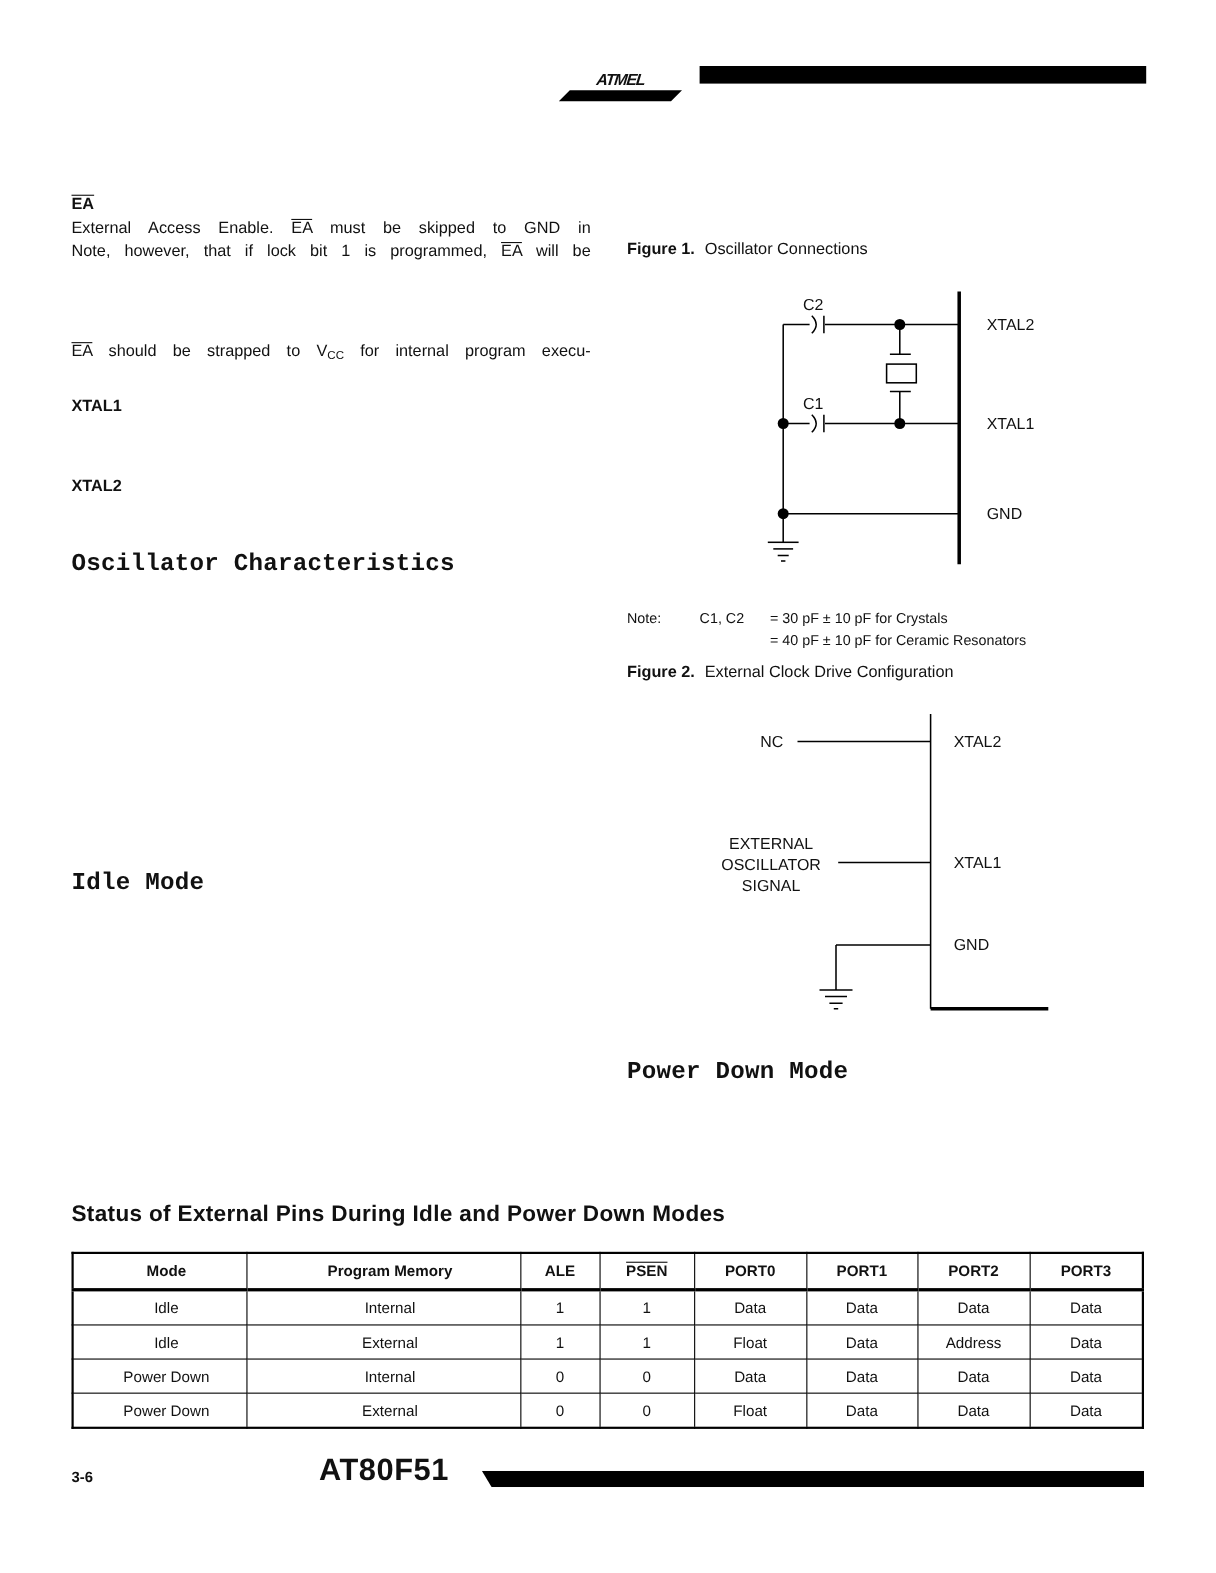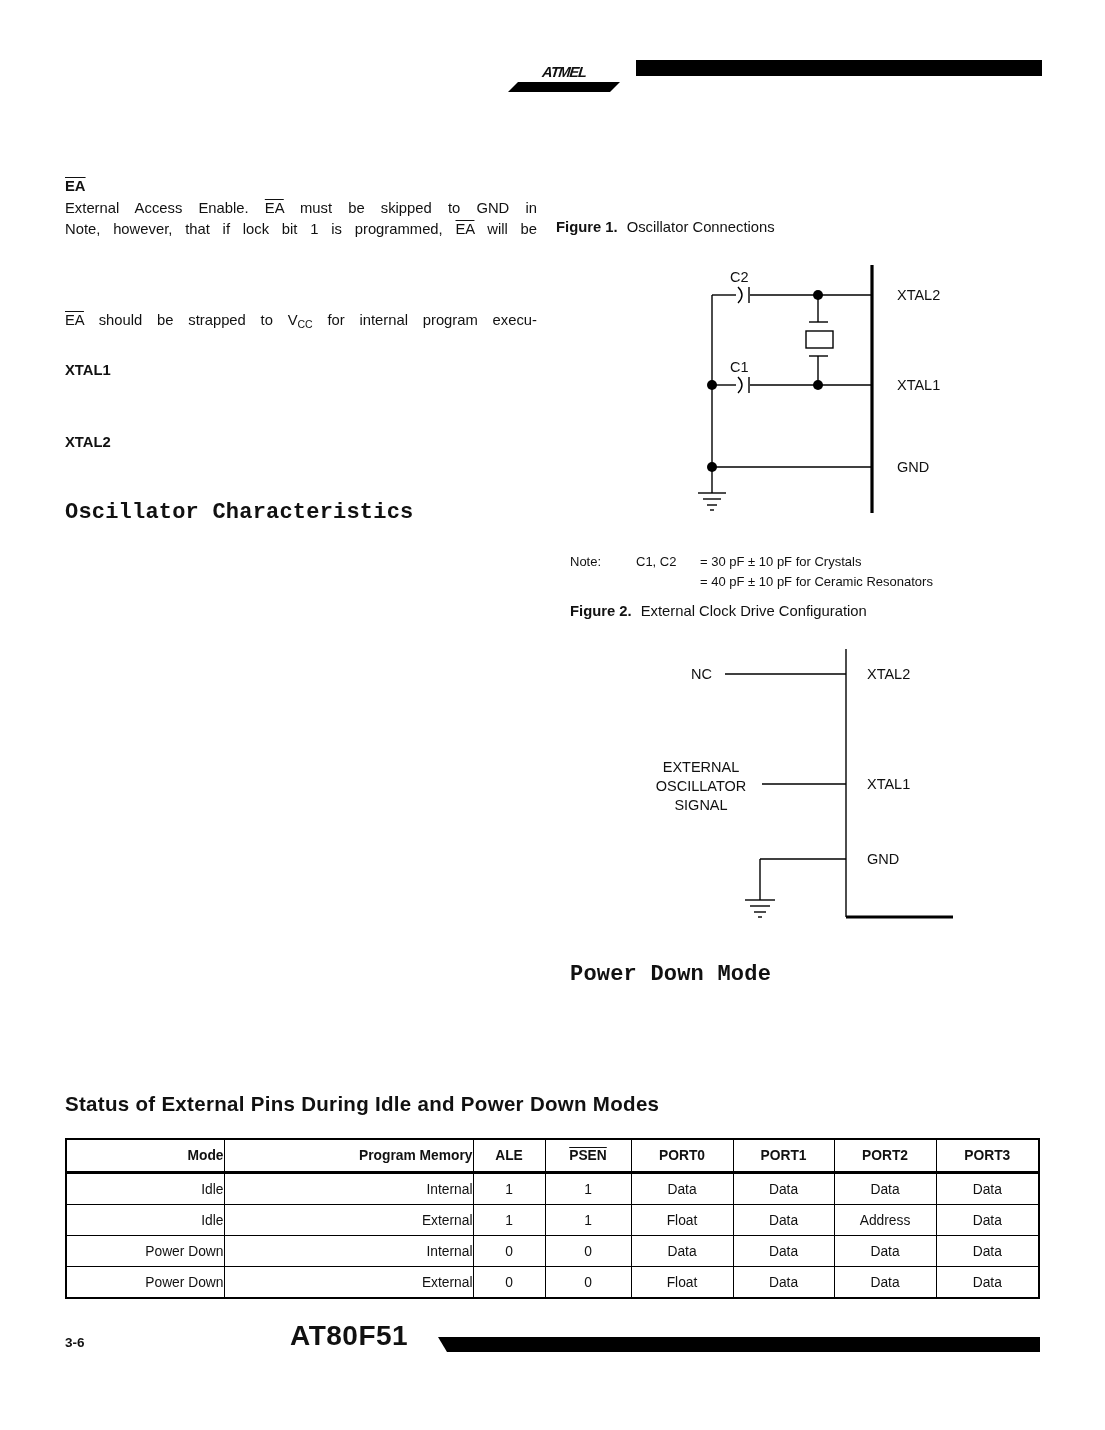--- a/index.html
+++ b/index.html
@@ -34,21 +34,21 @@
   svg .thick{stroke:#000;stroke-width:3.2;fill:none;}
   svg .dot{fill:#000;stroke:none;}
 
   
   .status-heading{left:65px;top:1092px;font-size:20.5px;font-weight:bold;letter-spacing:.3px;}
   table.pins{border-collapse:collapse;table-layout:fixed;width:973px;font-size:13.8px;
              border:2px solid #000;}
   table.pins th,table.pins td{border:1px solid #000;height:30px;padding:0;text-align:center;
              font-weight:normal;}
   table.pins thead th{border-bottom:3px solid #000;font-weight:bold;height:31px;}
-  table.pins .left{text-align:right;padding-left:12px;}
+  table.pins .left{text-align:center;padding-left:12px;}
 
   
   .page-number{left:65px;top:1335px;font-size:13.5px;font-weight:bold;}
   .part-number{left:290px;top:1320px;font-size:28px;font-weight:bold;letter-spacing:.5px;}
   .footer-bar{left:438px;top:1337px;width:602px;height:15px;background:#000;
               clip-path:polygon(0 0,100% 0,100% 100%,9px 100%);}
 </style>
 </head>
 <body>
 
@@ -90,20 +90,21 @@
       <div class="tline"><span></span></div>
       <div class="tline"><span></span></div>
       <div class="tline"><span></span></div>
       <div class="tline"><span></span></div>
       <div class="tline"><span></span></div>
       <div class="tline"><span></span></div>
       <div class="tline"><span></span></div>
       <div class="tline"><span></span></div>
       <div class="tline"><span></span></div>
     </div>
+  <div class="abs col-block h1" style="left:65px;top:789px;">Idle Mode</div>
   <div class="abs col-block para" style="left:65px;top:826px;">
       <div class="tline"><span></span></div>
       <div class="tline"><span></span></div>
       <div class="tline"><span></span></div>
       <div class="tline"><span></span></div>
       <div class="tline"><span></span></div>
       <div class="tline"><span></span></div>
     </div>
   <div class="abs col-block para" style="left:65px;top:960px;">
       <div class="tline"><span></span></div>
@@ -114,21 +115,21 @@
       <div class="tline"><span></span></div>
     </div>
 
   <div class="abs col-block para" style="left:570px;top:114px;">
       <div class="tline"><span></span></div>
       <div class="tline"><span></span></div>
       <div class="tline"><span></span></div>
       <div class="tline"><span></span></div>
     </div>
 
-  <div class="abs caption" style="left:556px;top:219px;">
+  <div class="abs caption" style="left:570px;top:219px;">
     <span class="cap-label">Figure 1.</span>
     <span>Oscillator Connections</span>
   </div>
 
   <svg class="abs" style="left:570px;top:258px;" width="440" height="262" viewBox="0 0 440 262">
 
     <line class="thick" x1="302" y1="7" x2="302" y2="255"></line>
 
     <line class="wire" x1="142" y1="37" x2="142" y2="235"></line>
 

